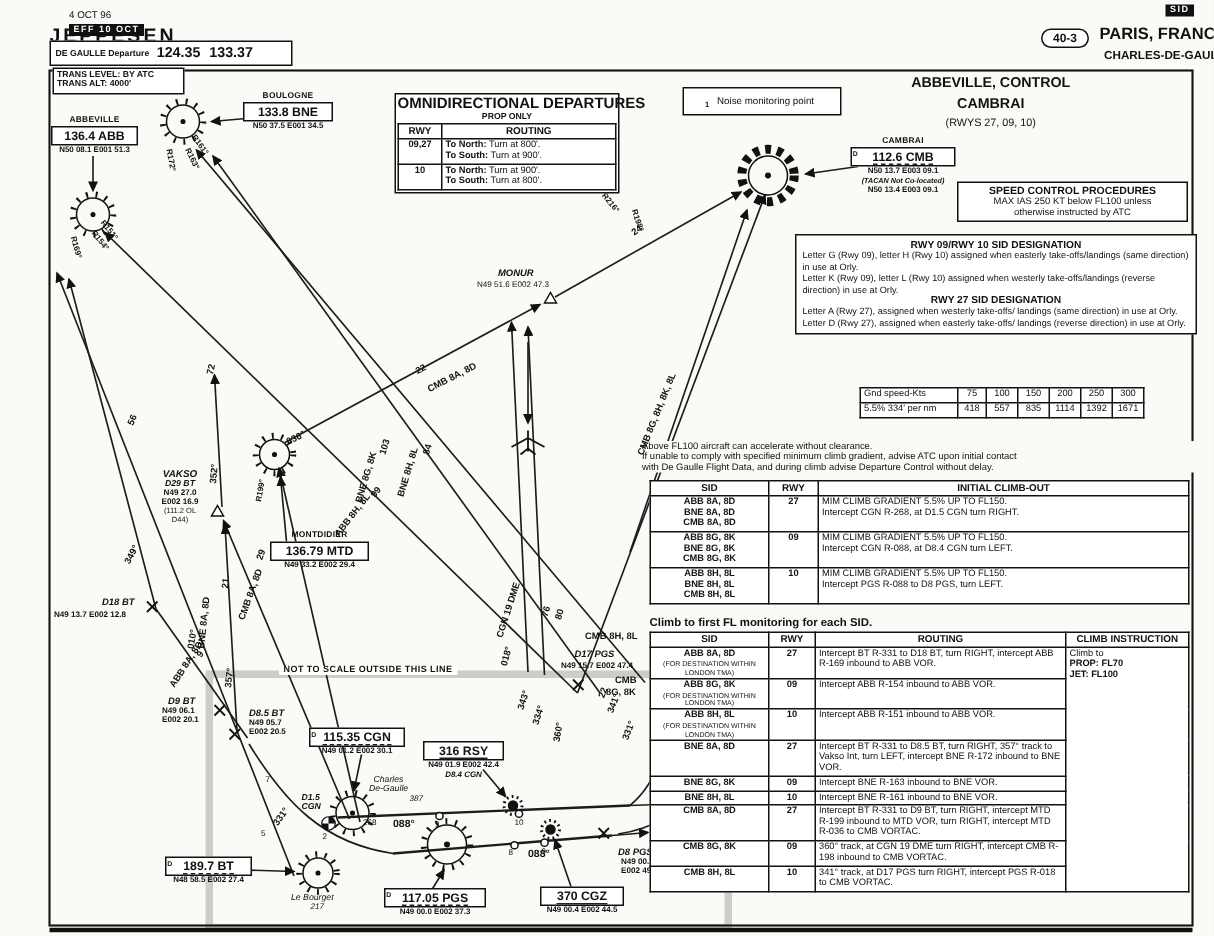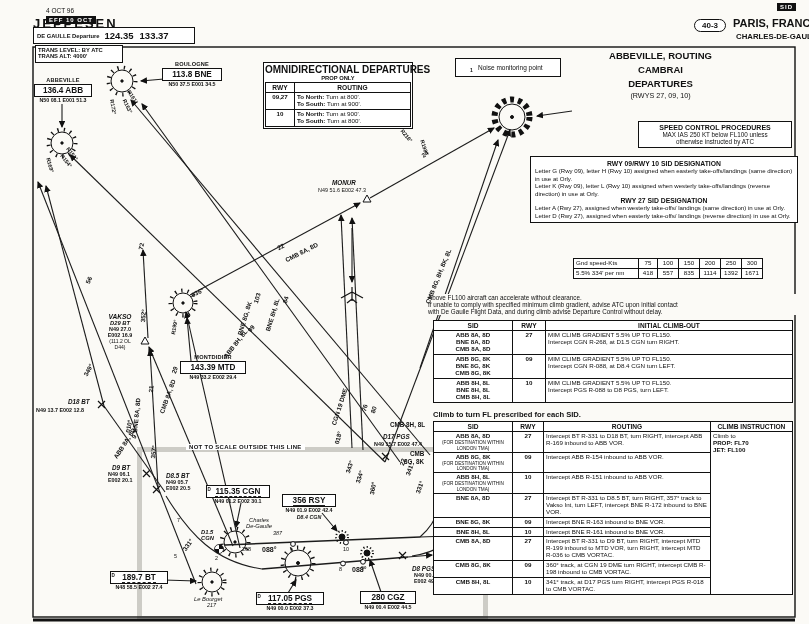--- a/index.html
+++ b/index.html
@@ -186,23 +186,22 @@
     <div class="m" style="position:static;font-size:5.8px;">TRANS LEVEL: BY ATC</div>
     <div class="m" style="position:static;font-size:5.8px;">TRANS ALT: 4000'</div>
   </div>
 
   <div class="m badge" style="left:777px;top:3px;">SID</div>
   <div class="m oval" style="left:694px;top:19px;z-index:5;">40-3</div>
   <div class="m" style="left:733px;top:17px;font-size:11px;">PARIS, FRANCE</div>
   <div class="m" style="left:736px;top:32px;font-size:7.8px;">CHARLES-DE-GAULLE</div>
 
   <div style="position:absolute;left:558px;top:50px;width:205px;text-align:center;z-index:5;">
-    <div class="m" style="position:static;font-size:9.5px;">ABBEVILLE, ROUTING</div>
+    <div class="m" style="position:static;font-size:9.5px;">ABBEVILLE, CONTROL</div>
     <div class="m" style="position:static;font-size:9.5px;margin-top:3px;">CAMBRAI</div>
-    <div class="m" style="position:static;font-size:9.5px;margin-top:3px;">DEPARTURES</div>
     <div class="m nw" style="position:static;font-size:7.2px;margin-top:2px;">(RWYS 27, 09, 10)</div>
   </div>
 
   <div class="bx" style="position:absolute;left:638px;top:121px;width:148px;z-index:5;padding:2px 2px;text-align:center;">
     <div class="m" style="position:static;font-size:7px;">SPEED CONTROL PROCEDURES</div>
     <div class="m nw" style="position:static;font-size:6.3px;">MAX IAS 250 KT below FL100 unless</div>
     <div class="m nw" style="position:static;font-size:6.3px;">otherwise instructed by ATC</div>
   </div>
 
   <div class="bx" style="position:absolute;left:263px;top:62px;width:146px;z-index:6;border-width:1.6px;padding:1px;">
@@ -310,21 +309,21 @@
           </td>
       <td class="c b">10</td>
       <td>
             <div>MIM CLIMB GRADIENT 5.5% UP TO FL150.</div>
             <div>Intercept PGS R-088 to D8 PGS, turn LEFT.</div>
           </td>
     </tr>
   </tbody>
     </table>
 
-  <div class="m" style="left:433px;top:410px;font-size:7.6px;z-index:6;background:#fbfaf6;">Climb to turn FL prescribed for each SID.</div>
+  <div class="m" style="left:433px;top:410px;font-size:7.6px;z-index:6;background:#fbfaf6;">Climb to first FL monitoring for each SID.</div>
 
   <table class="tbl" style="left:433px;top:421px;width:360px;">
     <tbody>
         <tr>
       <th style="width:74px;">SID</th>
       <th style="width:26px;">RWY</th>
       <th style="width:162px;">ROUTING</th>
       <th>CLIMB INSTRUCTION</th>
     </tr>
     <tr>
@@ -390,54 +389,61 @@
     </table>
 
   <div class="nbox" style="left:34px;top:78px;width:58px;">
     <span class="tab">ABBEVILLE</span>
     <div class="fbox">136.4 ABB</div>
     <div class="coords">N50 08.1 E001 51.3</div>
   </div>
 
   <div class="nbox" style="left:162px;top:62px;width:60px;">
     <span class="tab">BOULOGNE</span>
-    <div class="fbox">113.8 BNE</div>
+    <div class="fbox">133.8 BNE</div>
     <div class="coords">N50 37.5 E001 34.5</div>
   </div>
 
+  <div class="nbox" style="left:567px;top:92px;width:70px;">
+    <span class="tab">CAMBRAI</span>
+    <div class="fbox"><span class="supd">D</span><span class="du">112.6 CMB</span></div>
+    <div class="coords">N50 13.7 E003 09.1</div>
+    <div class="coords it nw" style="font-size:4.8px;">(TACAN Not Co-located)</div>
+    <div class="coords">N50 13.4 E003 09.1</div>
+  </div>
 
   <div class="nbox" style="left:180px;top:355px;width:66px;">
     <span class="tab">MONTDIDIER</span>
-    <div class="fbox">143.39 MTD</div>
+    <div class="fbox">136.79 MTD</div>
     <div class="coords">N49 33.2 E002 29.4</div>
   </div>
 
   <div class="nbox" style="left:206px;top:485px;width:64px;">
     <div class="fbox"><span class="supd">D</span><span class="du">115.35 CGN</span></div>
     <div class="coords">N49 01.2 E002 30.1</div>
   </div>
 
   <div class="nbox" style="left:256px;top:592px;width:68px;">
     <div class="fbox"><span class="supd">D</span><span class="du">117.05 PGS</span></div>
     <div class="coords">N49 00.0 E002 37.3</div>
   </div>
 
   <div class="nbox" style="left:110px;top:571px;width:58px;">
     <div class="fbox"><span class="supd">D</span><span class="du">189.7 BT</span></div>
     <div class="coords">N48 58.5 E002 27.4</div>
   </div>
 
   <div class="nbox" style="left:282px;top:494px;width:54px;">
-    <div class="fbox"><span class="su">356 RSY</span></div>
+    <div class="fbox"><span class="su">316 RSY</span></div>
     <div class="coords">N49 01.9 E002 42.4</div>
     <div class="coords it">D8.4 CGN</div>
   </div>
 
   <div class="nbox" style="left:360px;top:591px;width:56px;">
-    <div class="fbox"><span class="su">280 CGZ</span></div>
+    <div class="fbox"><span class="su">370 CGZ</span></div>
     <div class="coords">N49 00.4 E002 44.5</div>
   </div>
 
   <div class="m it" style="left:332px;top:179px;">MONUR</div>
   <div class="m sm nw" style="left:318px;top:187px;">N49 51.6 E002 47.3</div>
 
   <div style="position:absolute;left:98px;top:313px;width:44px;text-align:center;z-index:4;">
     <div class="m it" style="position:static;font-size:6.6px;">VAKSO</div>
     <div class="m it" style="position:static;font-size:5.8px;">D29 BT</div>
     <div class="m sm" style="position:static;">N49 27.0</div>

